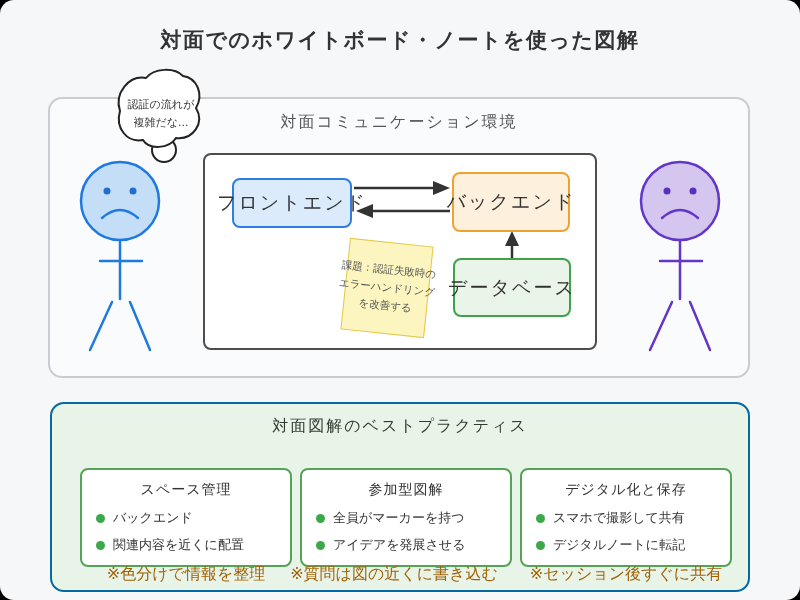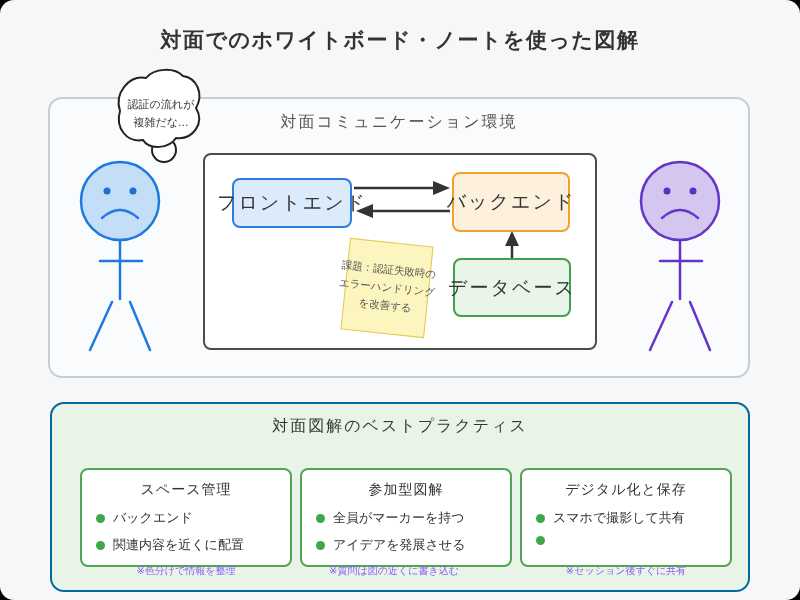--- a/index.html
+++ b/index.html
@@ -66,21 +66,21 @@
     box-sizing:border-box;
     margin-top:20px;
   }
   .bp-card.c0 { left:28px; } .bp-card.c1 { left:248px; } .bp-card.c2 { left:468px; }
   .bp-card-title { text-align:center; margin-top:11px; font-size:14px; color:#333; letter-spacing:1px; }
   .bp-bullets { margin-top:10px; padding-left:14px; }
   .bp-bullet { display:flex; align-items:center; margin-top:9px; font-size:13px; color:#333; white-space:nowrap; }
   .dot { width:9px; height:9px; border-radius:50%; background:#3da84a; margin-right:8px; flex:0 0 auto; }
   .bp-foot {
     position:absolute; top:160px; width:212px; text-align:center;
-    font-size:10px; color:#8b5cf6; white-space:nowrap;
+    font-size:16px; color:#a16207; white-space:nowrap;
   }
   .bp-foot.c0 { left:28px; } .bp-foot.c1 { left:236px; } .bp-foot.c2 { left:468px; }
 </style>
 </head>
 <body>
 
 <div class="page">
 
   <div class="main-title">対面でのホワイトボード・ノートを使った図解</div>
 
@@ -182,20 +182,21 @@
 
     <div class="bp-card c2">
       <div class="bp-card-title">デジタル化と保存</div>
       <div class="bp-bullets">
         <div class="bp-bullet">
           <span class="dot"></span>
           <span>スマホで撮影して共有</span>
         </div>
         <div class="bp-bullet">
           <span class="dot"></span>
+          <span>デジタルノートに転記</span>
         </div>
       </div>
     </div>
 
     <div class="bp-foot c0">※色分けで情報を整理</div>
     <div class="bp-foot c1">※質問は図の近くに書き込む</div>
     <div class="bp-foot c2">※セッション後すぐに共有</div>
   </div>
 
 </div>

